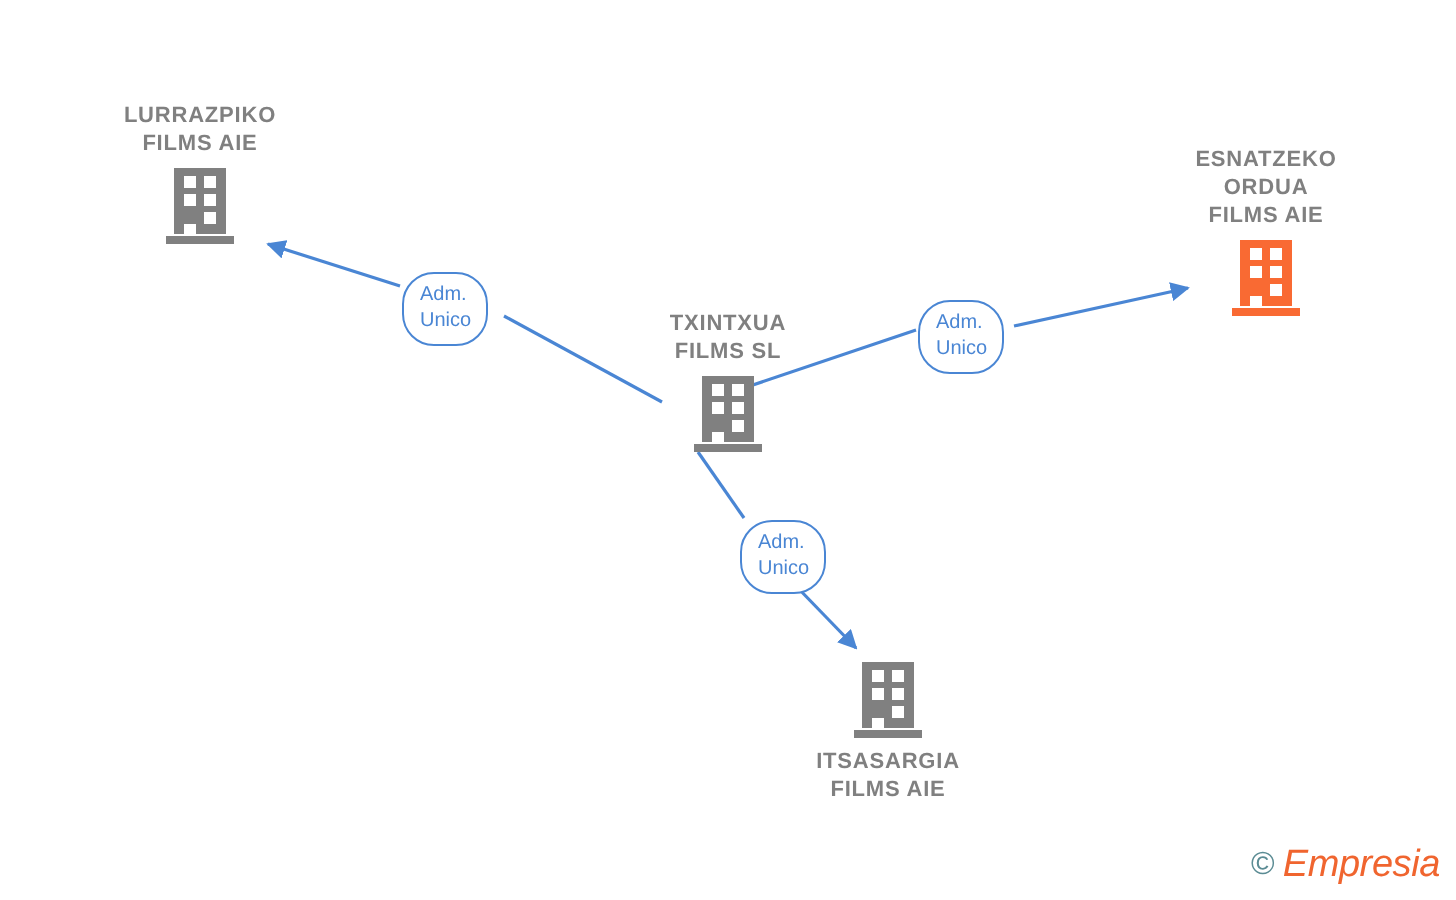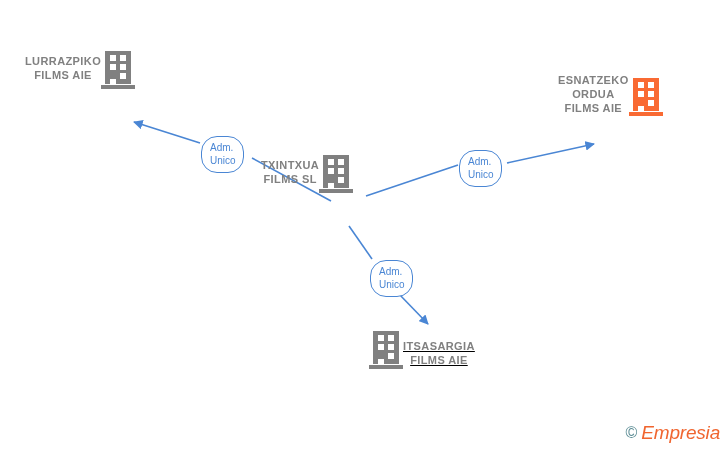--- a/index.html
+++ b/index.html
@@ -26,21 +26,21 @@
     height: 450px;
   }
 
   
   .node {
     position: absolute;
     width: 150px;
     margin-left: -75px;
     text-align: center;
     display: flex;
-    flex-direction: row;
+    flex-direction: column;
     align-items: center;
   }
   .node-label {
     font-size: 11px;
     font-weight: bold;
     line-height: 14px;
     letter-spacing: 0.4px;
     color: #808080;
     white-space: pre-line;
   }
@@ -170,36 +170,36 @@
       <div class="win" style="left:9px;  top:4px;"></div>
       <div class="win" style="left:19px; top:4px;"></div>
       <div class="win" style="left:9px;  top:13px;"></div>
       <div class="win" style="left:19px; top:13px;"></div>
       <div class="win" style="left:19px; top:22px;"></div>
       <div class="door"></div>
       <div class="base"></div>
     </div>
   </div>
 
-  <div class="node label-top" style="left:336px; top:155px;">
+  <div class="node label-top" style="left:364px; top:155px;">
     <div class="node-label">TXINTXUA
 FILMS  SL</div>
     <div class="bldg" style="color:#808080;">
       <div class="tower"></div>
       <div class="win" style="left:9px;  top:4px;"></div>
       <div class="win" style="left:19px; top:4px;"></div>
       <div class="win" style="left:9px;  top:13px;"></div>
       <div class="win" style="left:19px; top:13px;"></div>
       <div class="win" style="left:19px; top:22px;"></div>
       <div class="door"></div>
       <div class="base"></div>
     </div>
   </div>
 
-  <div class="node label-bottom" style="left:444px; top:331px;text-decoration:underline;">
+  <div class="node label-bottom" style="left:444px; top:331px;">
     <div class="bldg" style="color:#808080;">
       <div class="tower"></div>
       <div class="win" style="left:9px;  top:4px;"></div>
       <div class="win" style="left:19px; top:4px;"></div>
       <div class="win" style="left:9px;  top:13px;"></div>
       <div class="win" style="left:19px; top:13px;"></div>
       <div class="win" style="left:19px; top:22px;"></div>
       <div class="door"></div>
       <div class="base"></div>
     </div>

